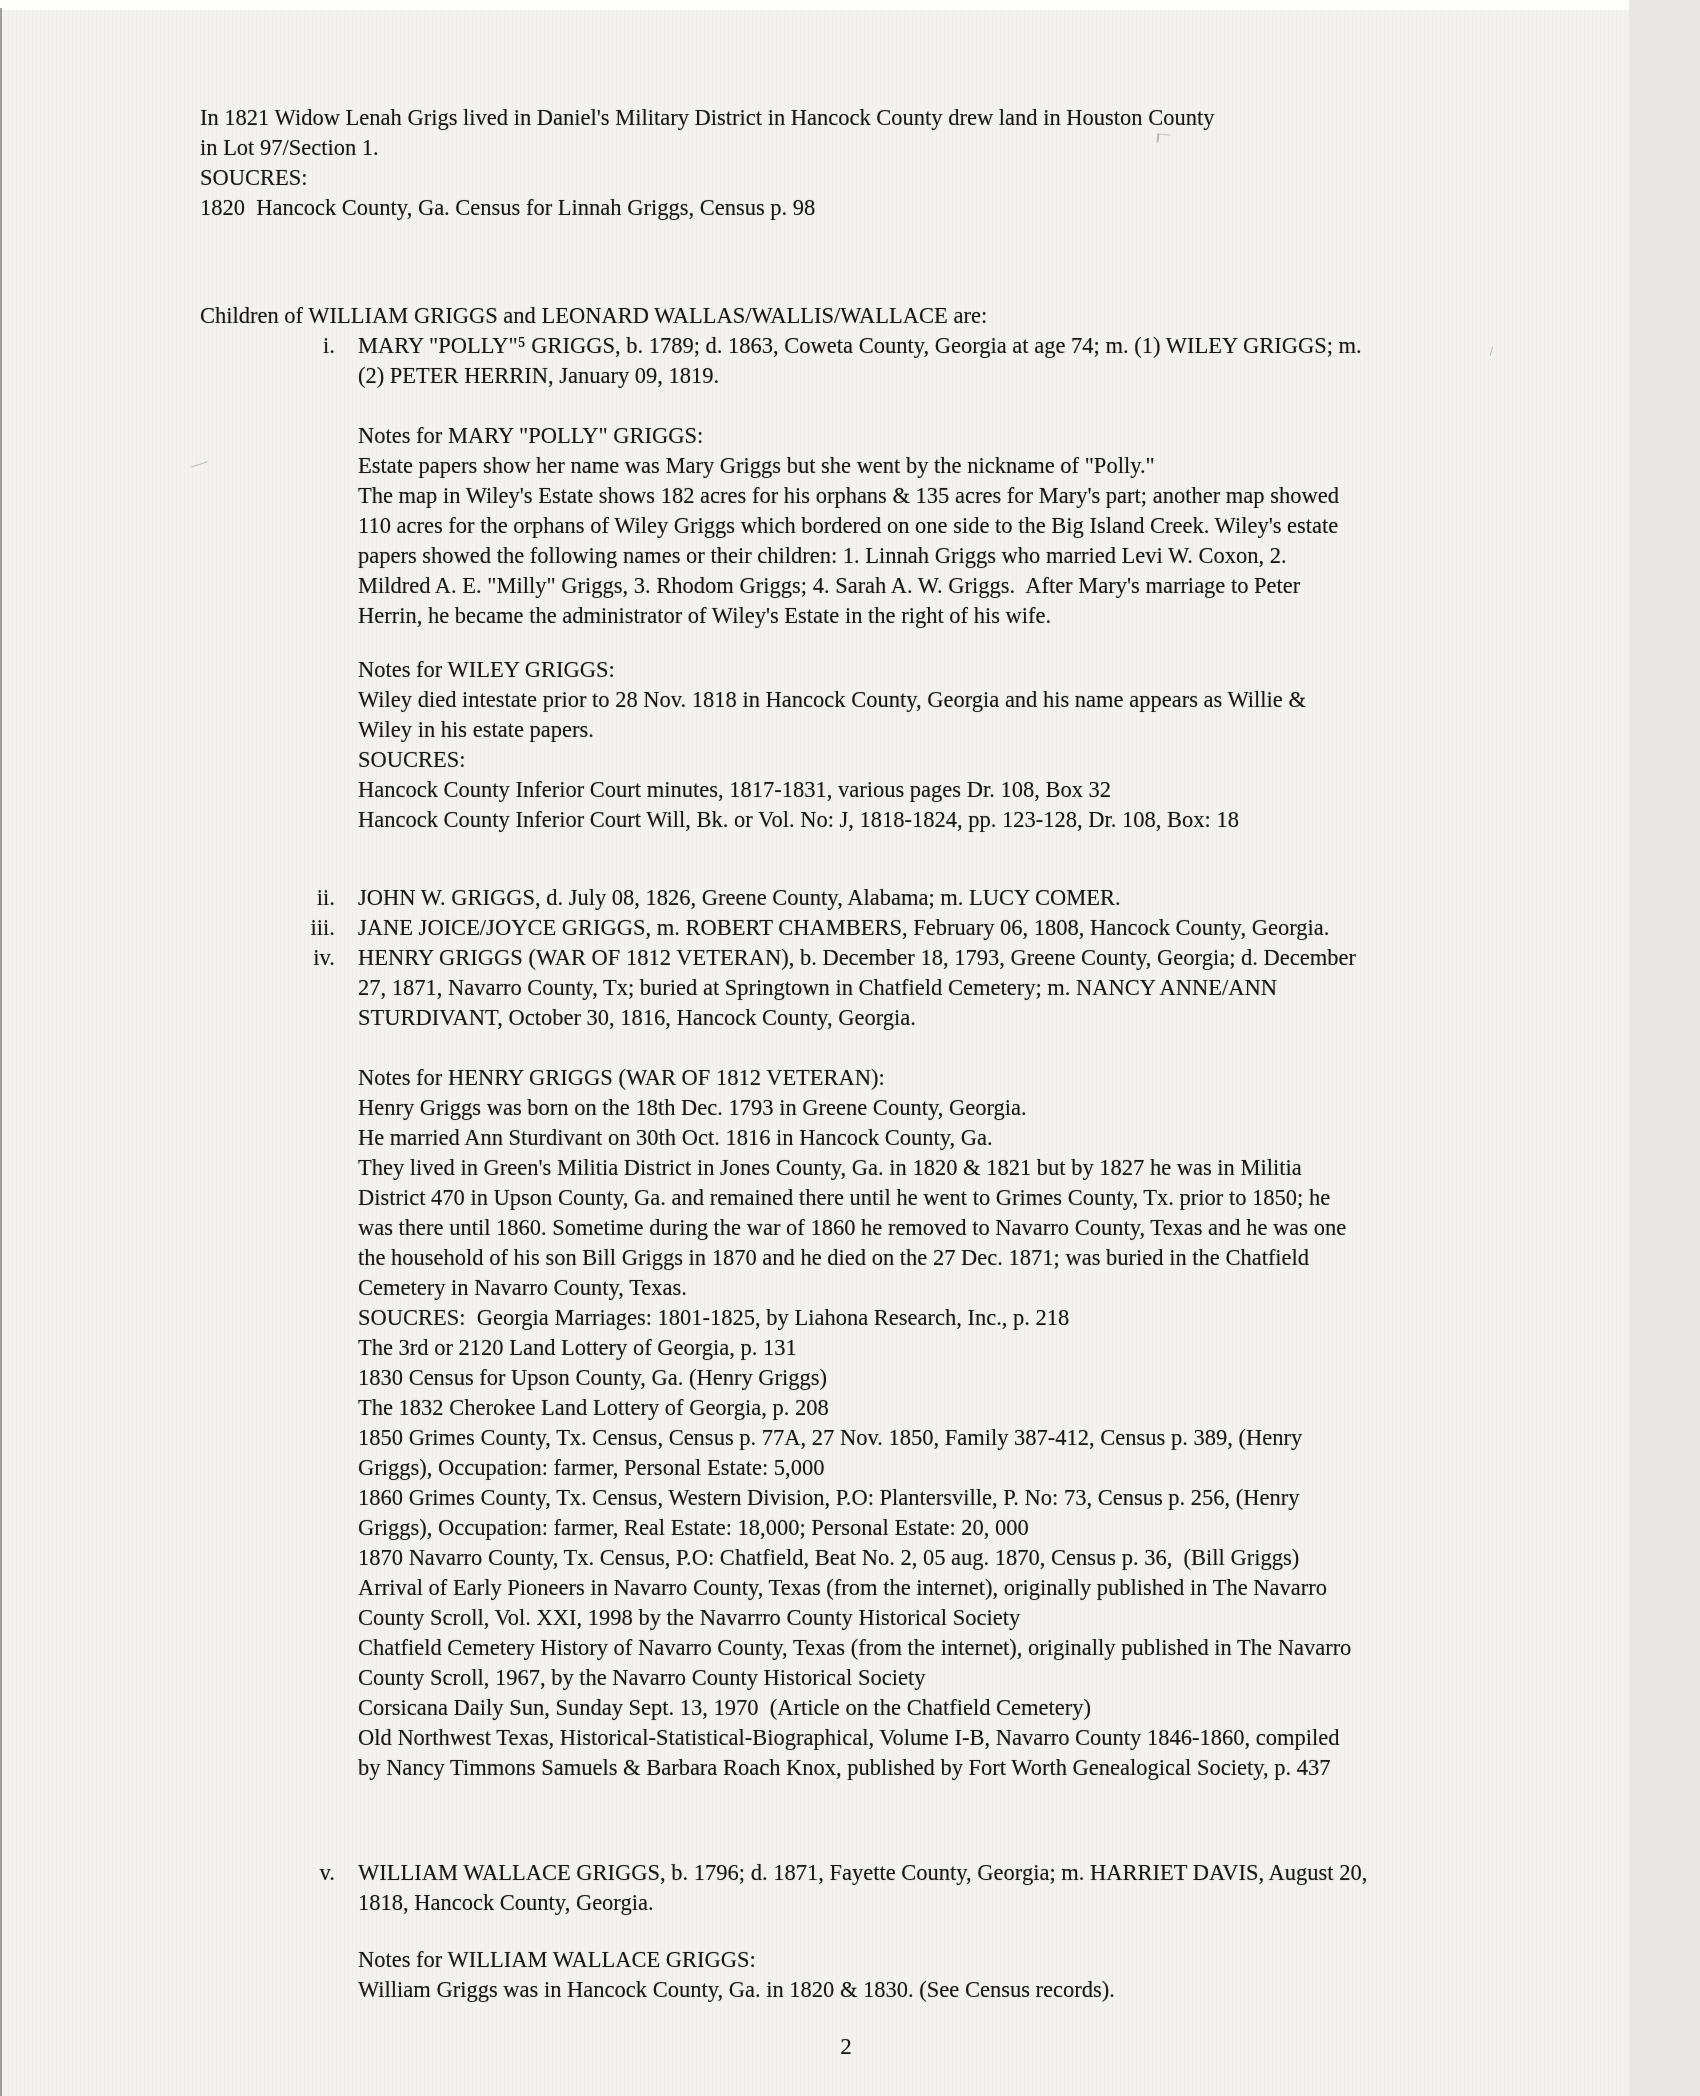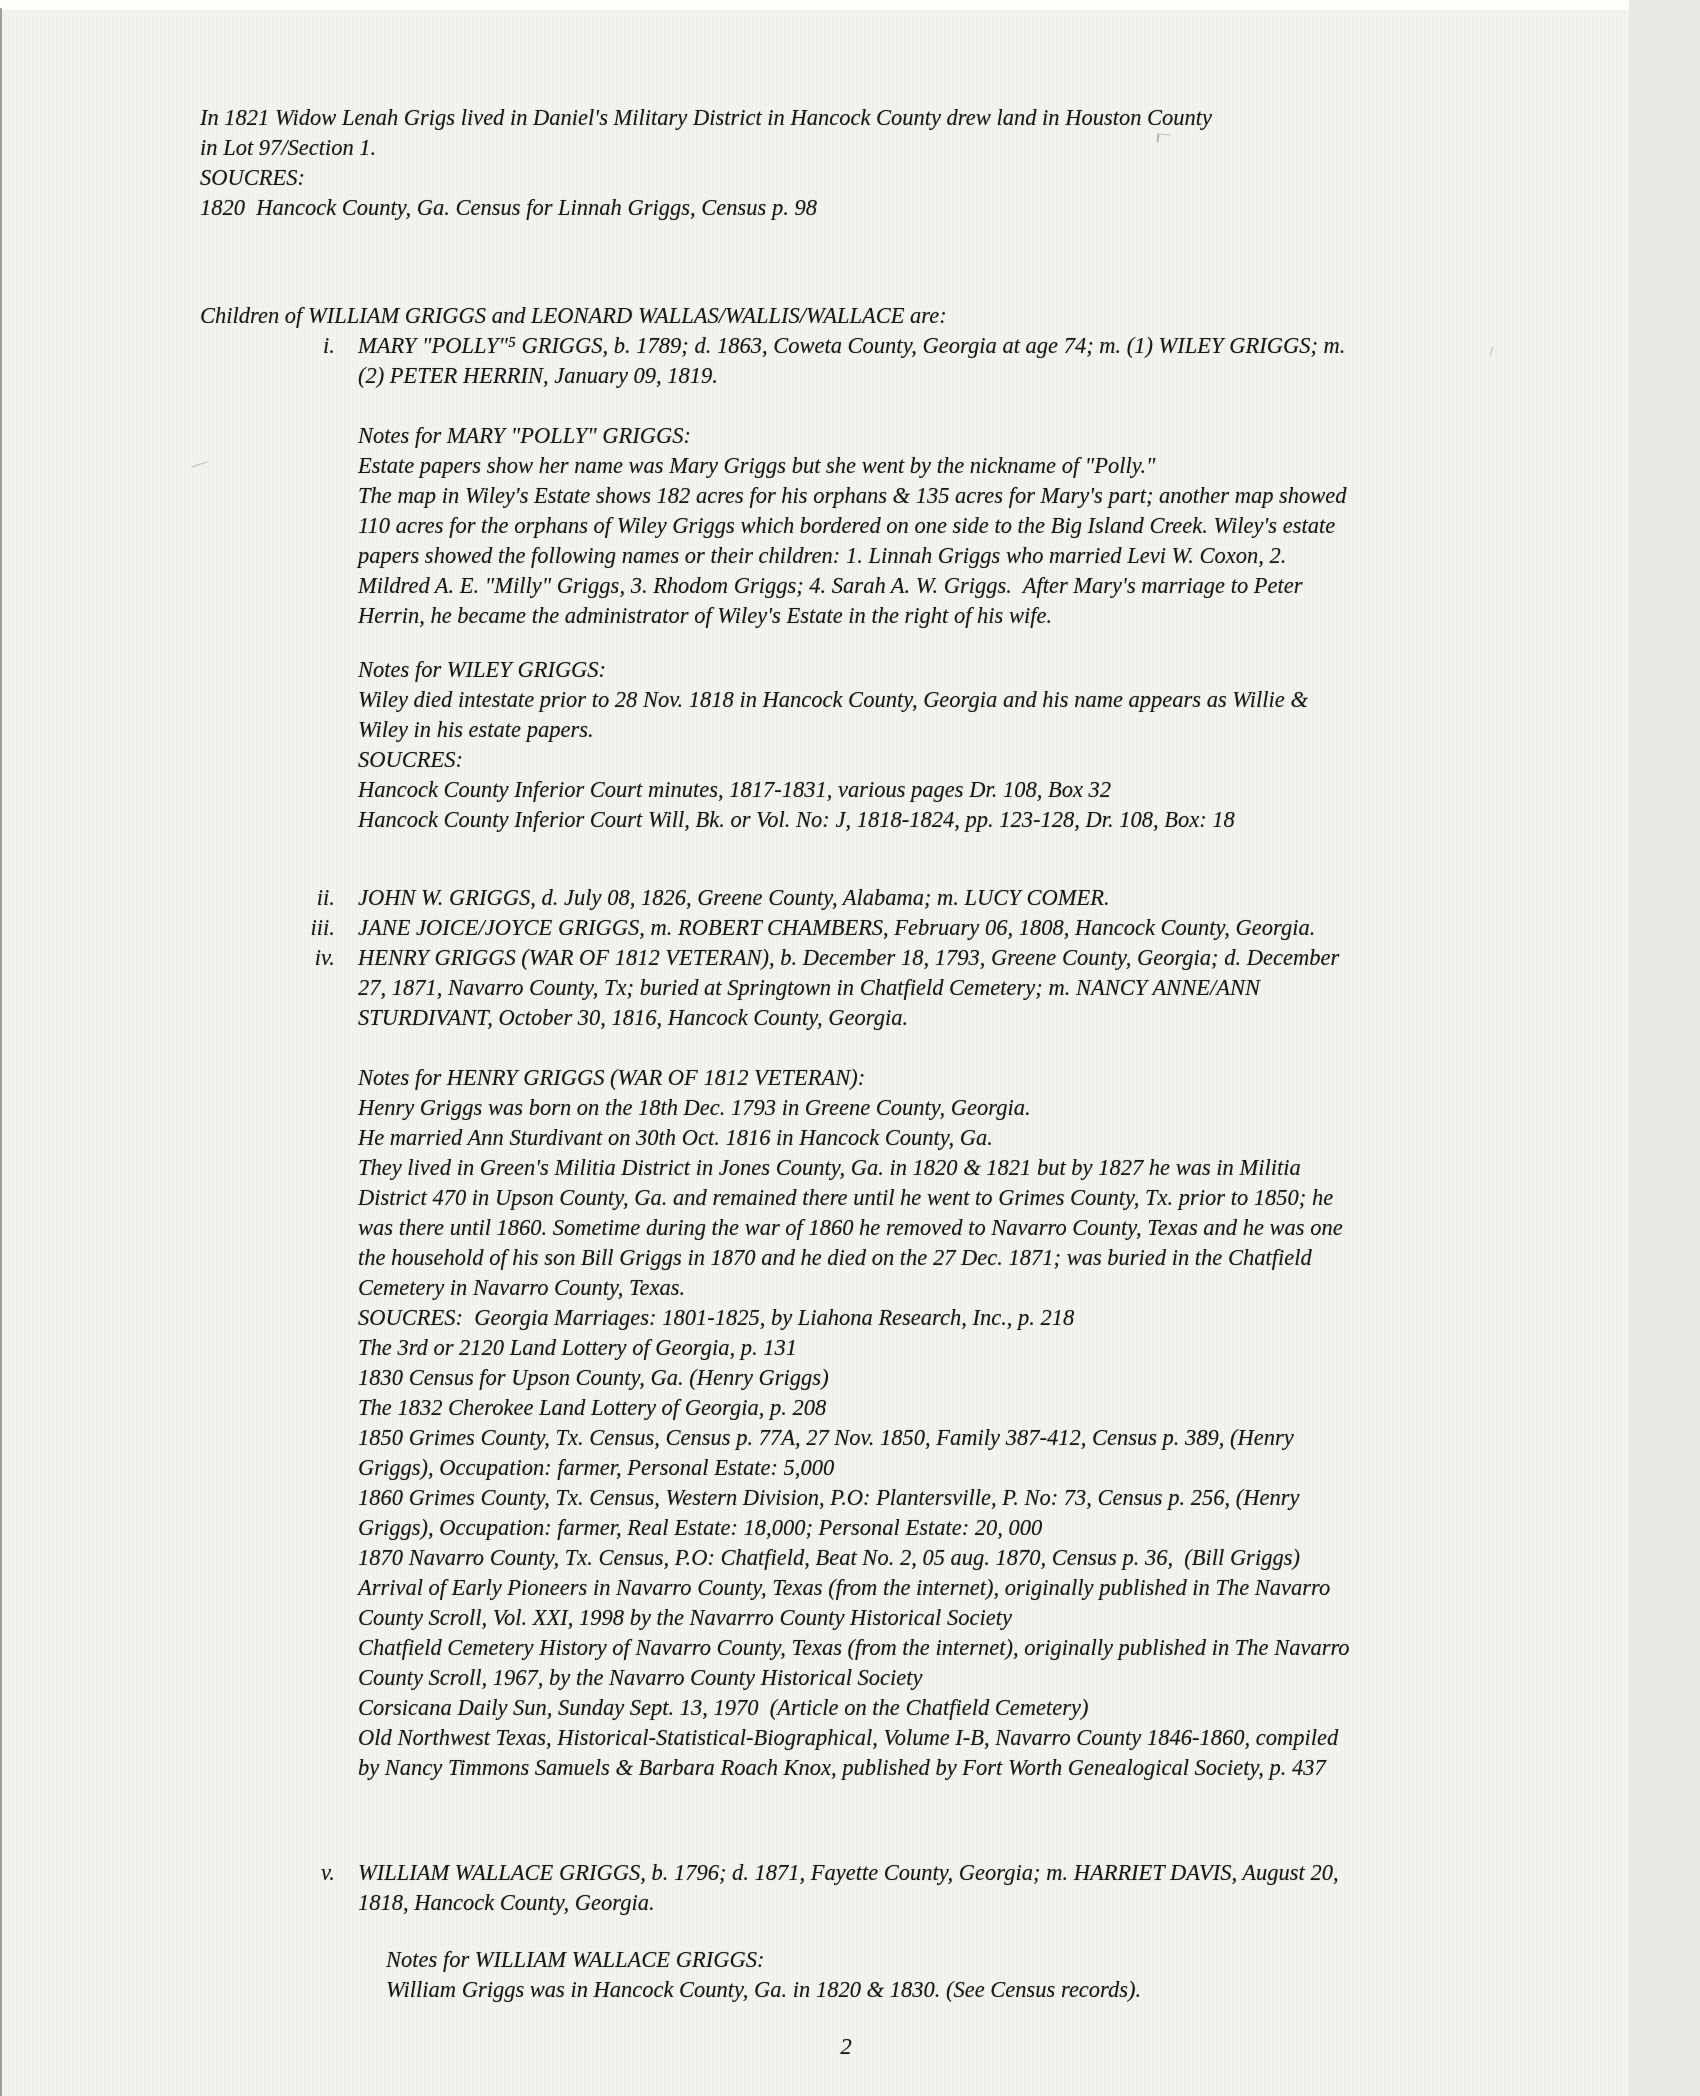--- a/index.html
+++ b/index.html
@@ -4,21 +4,20 @@
 <style>
   html,body{margin:0;padding:0;background:#e9e8e5;}
   .page{
     position:relative;
     width:1629px;height:2096px;
     background-color:#f3f2ee;
     background-image:repeating-linear-gradient(90deg, rgba(110,110,100,0.025) 0 1px, rgba(0,0,0,0) 1px 4px);
     font-family:"Liberation Serif","DejaVu Serif",serif;
     color:#181818;
     overflow:hidden;
-    font-style:italic;
   }
   .top-strip{position:absolute;top:0;left:0;width:100%;height:10px;background:#fdfdfc;}
   .edge-line{position:absolute;top:8px;left:0;width:2px;height:2088px;background:rgba(55,55,50,0.45);}
   .blk{position:absolute;}
   .tl{
     height:30px;line-height:30px;
     white-space:pre;
     font-size:22.5px;
     text-shadow:0 0 1px rgba(25,25,25,0.38);
   }
@@ -140,20 +139,20 @@
     </section>
 
   <section class="blk item" style="top:1858px;left:0;width:1700px;">
     <div class="num tl">v.</div>
     <div class="itxt">
         <div class="tl">WILLIAM WALLACE GRIGGS, b. 1796; d. 1871, Fayette County, Georgia; m. HARRIET DAVIS, August 20,</div>
         <div class="tl">1818, Hancock County, Georgia.</div>
       </div>
   </section>
 
-  <section class="blk notes" style="top:1945px;margin-left:28px;">
+  <section class="blk notes" style="top:1945px;">
       <div class="tl">Notes for WILLIAM WALLACE GRIGGS:</div>
       <div class="tl">William Griggs was in Hancock County, Ga. in 1820 &amp; 1830. (See Census records).</div>
     </section>
 
   <div class="pagenum">2</div>
 
 </div>
 
 </body></html>

